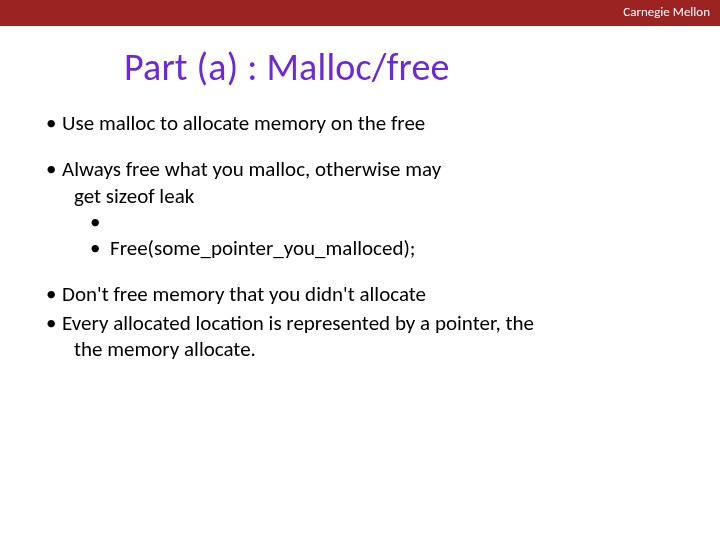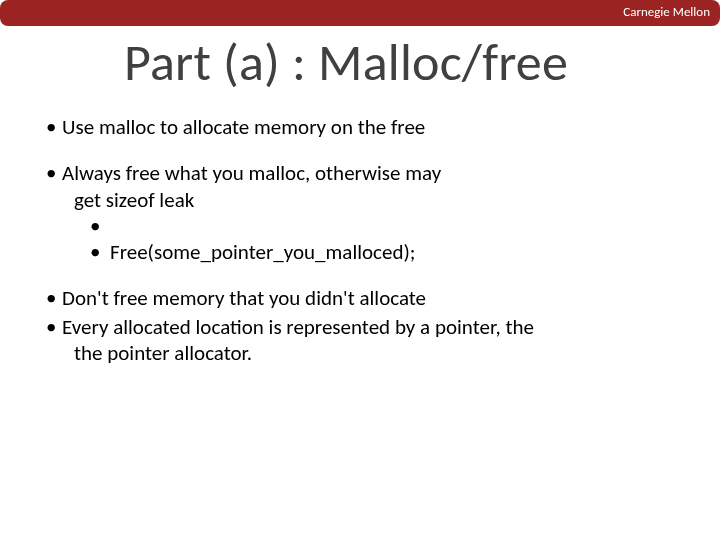--- a/index.html
+++ b/index.html
@@ -1,20 +1,20 @@
 <!DOCTYPE html>
 <html><head>
 <meta charset="utf-8">
 <style>
   * { margin: 0; padding: 0; box-sizing: border-box; }
   html, body { width: 720px; height: 540px; font-family: Calibri, "Segoe UI", Arial, sans-serif; background: #fff; }
   .slide { width: 720px; height: 540px; position: relative; background: #fff; }
-  .topbar { width: 100%; height: 26px; background: #9b2423; position: relative; border-radius: 8px; }
+  .topbar { width: 100%; height: 26px; background: #9b2423; position: relative; }
   .brand { position: absolute; right: 10px; top: 4px; color: #fff; font-size: 13px; font-family: Calibri, Arial, sans-serif; }
-  .title { font-size: 52px; color: #404040; margin: 4px 0 20px 124px; font-weight: 400; letter-spacing: 0.2px; }
+  .title { font-size: 38px; color: #6d28d9; margin: 18px 0 20px 124px; font-weight: 400; letter-spacing: 0.2px; }
   .content { padding: 0 46px 0 46px; font-size: 21px; color: #000; line-height: 1.25; }
   .lvl1 { margin-bottom: 20px; }
   .lvl1 .row { display: flex; }
   .lvl1 .bullet { width: 16px; flex-shrink: 0; }
   .lvl1 .txt { flex: 1; }
   .lvl1-continue { padding-left: 28px; }
   .sub { padding-left: 44px; display: flex; }
   .sub .bullet { width: 20px; flex-shrink: 0; }
   .sub .txt { flex: 1; }
   .tight { margin-bottom: 2px; }
@@ -58,17 +58,17 @@
         <div class="bullet">•</div>
         <div class="txt">Don't free memory that you didn't allocate</div>
       </div>
     </div>
 
     <div class="lvl1">
       <div class="row">
         <div class="bullet">•</div>
         <div class="txt">Every allocated location is represented by a pointer, the</div>
       </div>
-      <div class="lvl1-continue">the pointer allocator.</div>
+      <div class="lvl1-continue">the memory allocate.</div>
     </div>
 
   </div>
 </div>
 
 </body></html>

